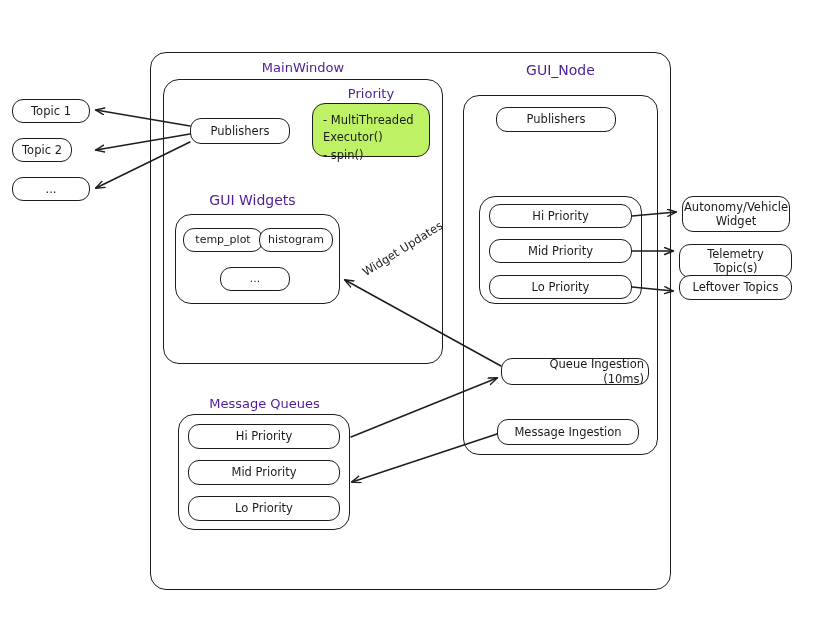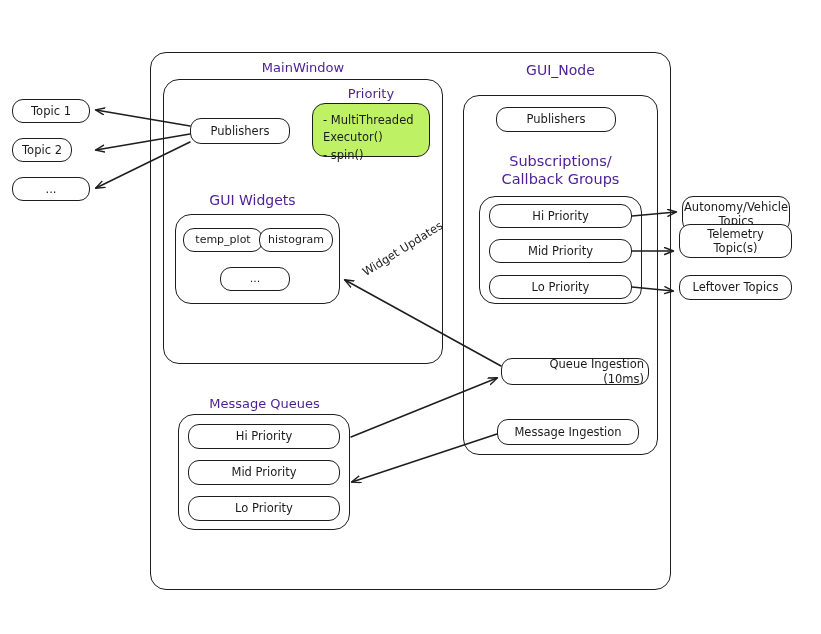--- a/index.html
+++ b/index.html
@@ -130,24 +130,20 @@
     <span>Lo Priority</span>
   </div>
 
   <div class="grp-label" style="left:463px;top:62px;width:195px;font-size:14px;">GUI_Node</div>
   <div class="box container" style="left:463px;top:95px;width:195px;height:360px;"></div>
 
   <div class="node" style="left:496px;top:107px;width:120px;height:25px;">
     <span>Publishers</span>
   </div>
 
-  <div class="grp-label" style="left:478px;top:152px;width:165px;font-size:14.5px;">
-    <div>Subscriptions/</div>
-    <div>Callback Groups</div>
-  </div>
 
   <div class="box container" style="left:479px;top:196px;width:163px;height:108px;"></div>
   <div class="node" style="left:489px;top:204px;width:143px;height:24px;">
     <span>Hi Priority</span>
   </div>
   <div class="node" style="left:489px;top:239px;width:143px;height:24px;">
     <span>Mid Priority</span>
   </div>
   <div class="node" style="left:489px;top:275px;width:143px;height:24px;">
     <span>Lo Priority</span>
@@ -156,24 +152,24 @@
   <div class="node" style="left:501px;top:358px;width:148px;height:27px;text-align:right;">
     <span>Queue Ingestion (10ms)</span>
   </div>
   <div class="node" style="left:497px;top:419px;width:142px;height:26px;">
     <span>Message Ingestion</span>
   </div>
 
   <div class="node" style="left:682px;top:196px;width:108px;height:36px;">
     <span>
       <span>Autonomy/Vehicle</span><br>
-      <span>Topics</span>
+      <span>Widget</span>
     </span>
   </div>
-  <div class="node" style="left:679px;top:224px;width:113px;height:34px;justify-content:flex-end;">
+  <div class="node" style="left:679px;top:244px;width:113px;height:34px;justify-content:flex-end;">
     <span>Telemetry Topic(s)</span>
   </div>
   <div class="node" style="left:679px;top:275px;width:113px;height:25px;">
     <span>Leftover Topics</span>
   </div>
 
   <div class="edge-label" style="left:360px;top:267px;transform:rotate(-32deg);">Widget Updates</div>
 
   <svg id="wires" viewBox="0 0 821 634">
     <defs>

